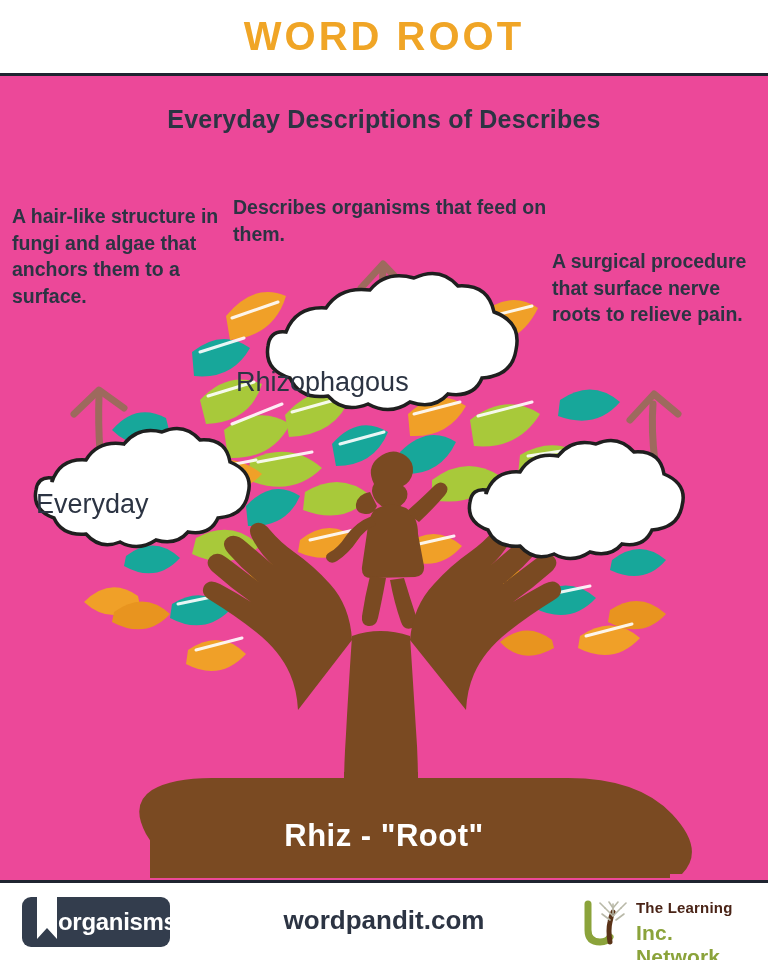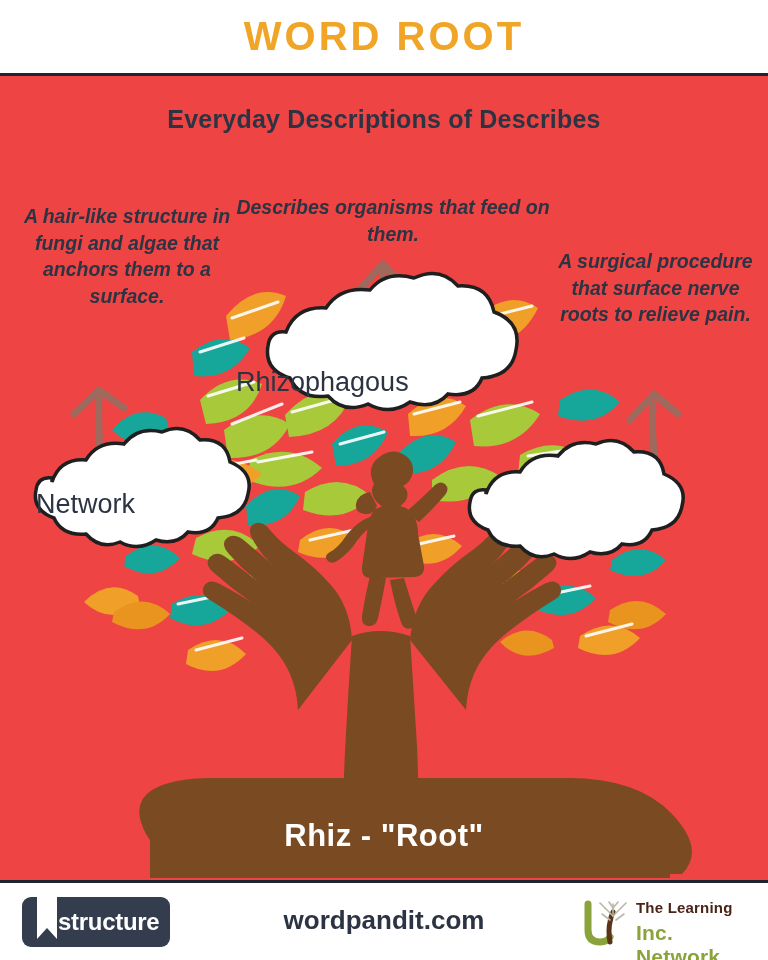--- a/index.html
+++ b/index.html
@@ -5,21 +5,21 @@
   * { margin:0; padding:0; box-sizing:border-box; }
   html,body { width:768px; height:960px; }
   body{
     font-family:"Liberation Sans", sans-serif;
     background:#ffffff;
     overflow:hidden;
   }
   #poster{
     position:relative;
     width:768px; height:960px;
-    background:#ef4444;
+    background:#ec4899;
     overflow:hidden;
   }
 
   
   .header{
     position:absolute; left:0; top:0; width:768px; height:76px;
     background:#ffffff;
     border-bottom:3px solid #1f2430;
     display:flex; align-items:center; justify-content:center;
   }
@@ -33,24 +33,22 @@
   .subtitle{
     position:absolute; left:0; top:105px; width:768px;
     text-align:center;
     font-size:25px; font-weight:bold; color:#2c3443;
     letter-spacing:.2px;
   }
 
   
   .desc{
     position:absolute;
-    text-align:center;
     font-size:19.5px; font-weight:bold; line-height:1.36;
     color:#2c3443;
-    font-style:italic;
   }
   .desc-left   { left:12px;  top:203px;  width:230px; }
   .desc-center { left:233px; top:194px;  width:320px; }
   .desc-right  { left:552px; top:248px;  width:207px; }
 
   
   .art{ position:absolute; left:0; top:0; width:768px; height:960px; pointer-events:none; }
 
   
   .cloud{ position:absolute; }
@@ -347,37 +345,37 @@
     </g>
   </svg>
 
   <div class="desc desc-left">A hair-like structure in fungi and algae that anchors them to a surface.</div>
 
   <div class="desc desc-center">Describes organisms that feed on them.</div>
 
   <div class="desc desc-right">A surgical procedure that surface nerve roots to relieve pain.</div>
 
   <div class="cloud cloud-left">
-    <div class="cloud-label">Network</div>
+    <div class="cloud-label">Everyday</div>
   </div>
 
   <div class="cloud cloud-center">
     <div class="cloud-label">Rhizophagous</div>
   </div>
 
 
   <div class="root-text">Rhiz - "Root"</div>
 
   <div class="footer">
 
     <div class="footer-logo">
       <svg class="bookmark" viewBox="0 0 24 42" xmlns="http://www.w3.org/2000/svg">
         <path d="M2 0 h20 v42 l-10 -11 l-10 11 z" fill="#ffffff"></path>
       </svg>
-      <span class="wp-text">structure</span>
+      <span class="wp-text">organisms</span>
     </div>
 
     <div class="footer-url">wordpandit.com</div>
 
     <div class="tln">
       <svg class="tln-mark" viewBox="0 0 52 48" xmlns="http://www.w3.org/2000/svg">
         <path d="M8 4 v26 q0 12 12 12 q7 0 10 -5" stroke="#8ba33b" stroke-width="7" fill="none" stroke-linecap="round"></path>
         <path d="M30 42 q-2 -12 0 -20 q1 -6 3 -10" stroke="#5a3318" stroke-width="5" fill="none" stroke-linecap="round"></path>
         <g stroke="#b9b9a8" stroke-width="1.6" fill="none" stroke-linecap="round">
           <path d="M33 16 L25 8"></path>

